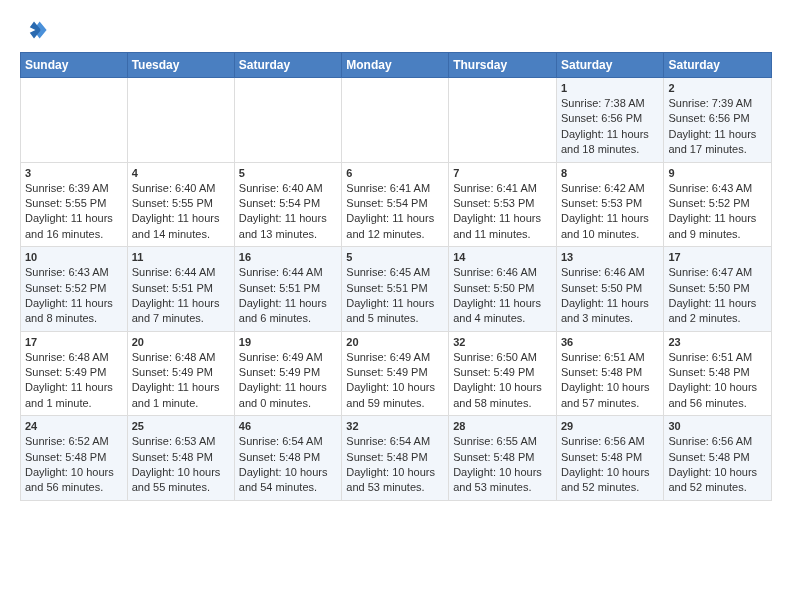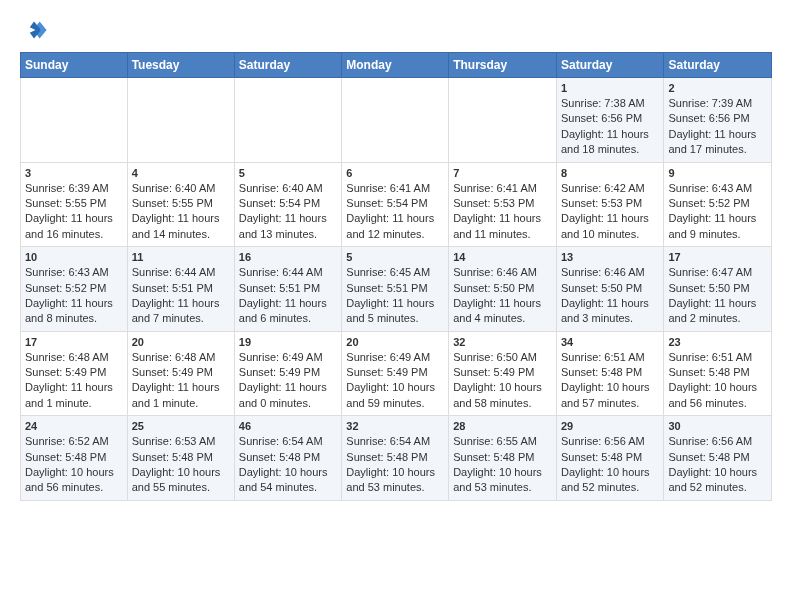--- a/index.html
+++ b/index.html
@@ -217,21 +217,21 @@
           </td>
           <td>
             <span class="day-num">20</span>
             <div class="day-info">Sunrise: 6:49 AM<br>Sunset: 5:49 PM<br>Daylight: 10 hours and 59 minutes.</div>
           </td>
           <td>
             <span class="day-num">32</span>
             <div class="day-info">Sunrise: 6:50 AM<br>Sunset: 5:49 PM<br>Daylight: 10 hours and 58 minutes.</div>
           </td>
           <td>
-            <span class="day-num">34</span>
+            <span class="day-num">36</span>
             <div class="day-info">Sunrise: 6:51 AM<br>Sunset: 5:48 PM<br>Daylight: 10 hours and 57 minutes.</div>
           </td>
           <td>
             <span class="day-num">23</span>
             <div class="day-info">Sunrise: 6:51 AM<br>Sunset: 5:48 PM<br>Daylight: 10 hours and 56 minutes.</div>
           </td>
         </tr>
         <tr>
           <td>
             <span class="day-num">24</span>

